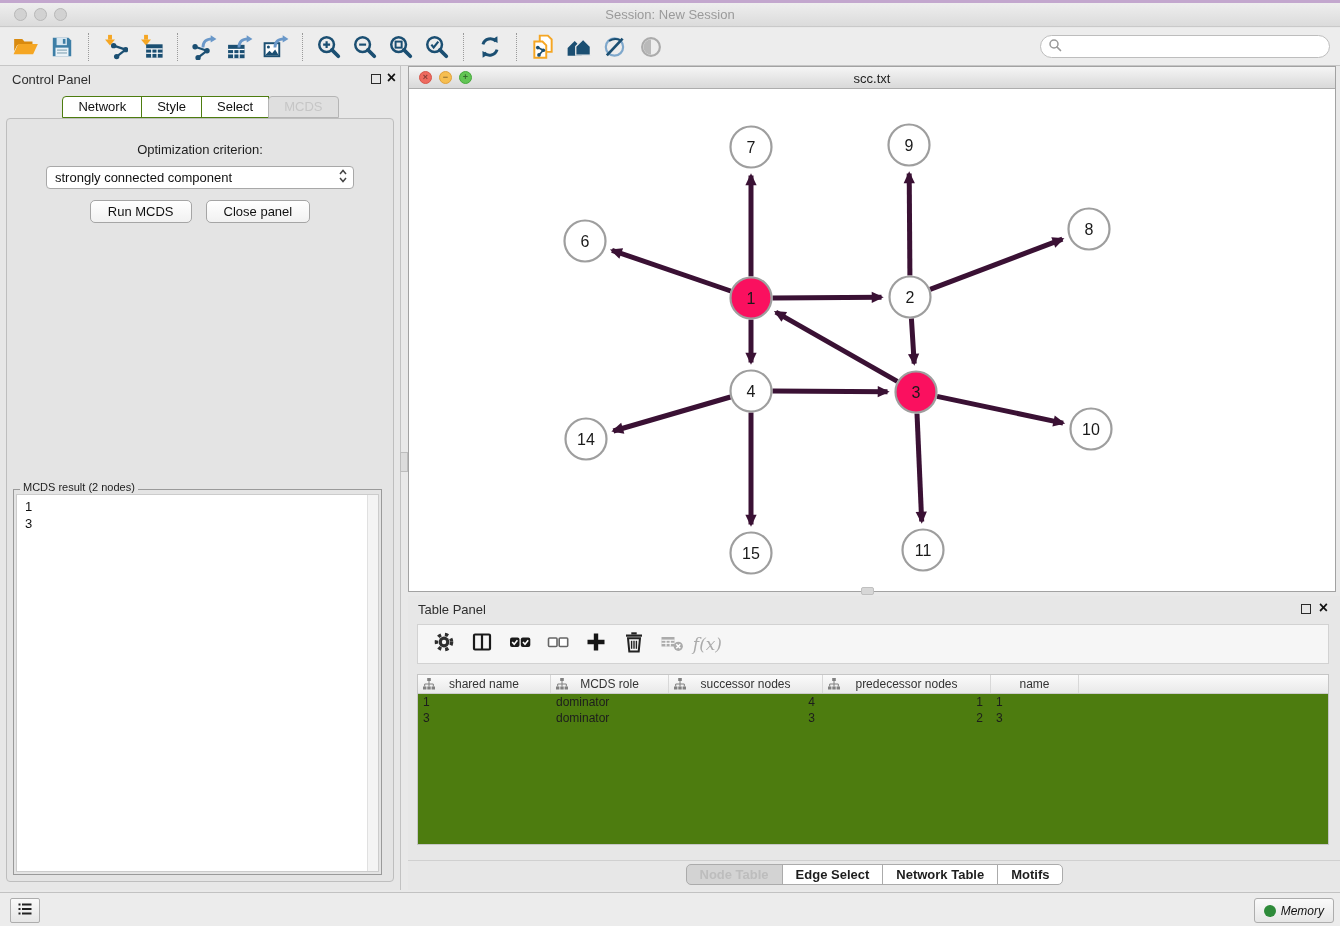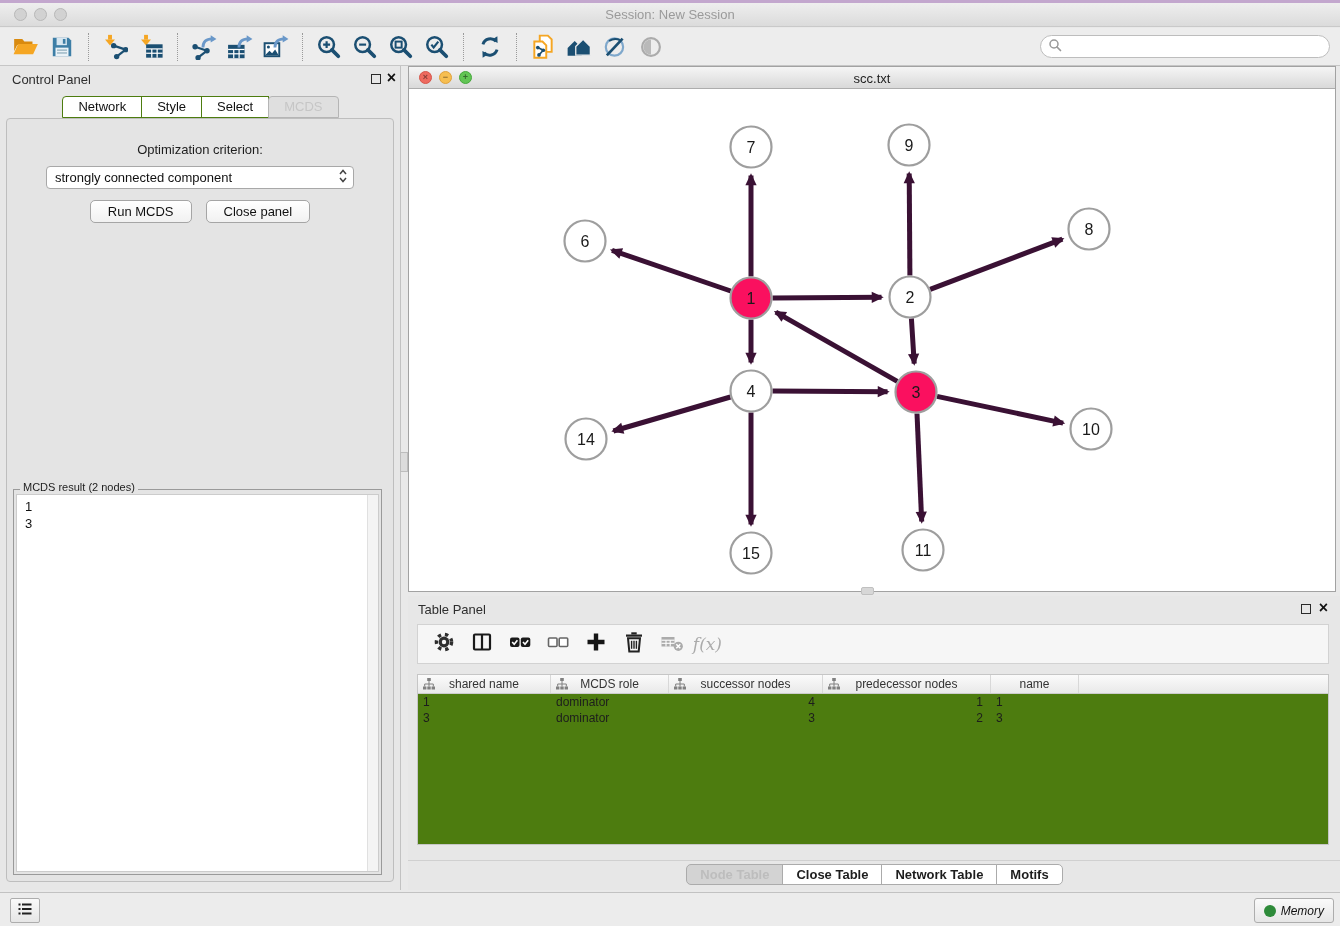--- a/index.html
+++ b/index.html
@@ -591,21 +591,21 @@
             <div class="td" style="width: 118px; text-align: left;">dominator</div>
             <div class="td" style="width: 154px; text-align: right;">3</div>
             <div class="td" style="width: 168px; text-align: right;">2</div>
             <div class="td" style="width: 88px; text-align: left;">3</div>
           </div>
         </div>
     </div>
     <div id="tp-tabline"></div>
     <div id="tp-tabs">
         <span class="tab2 active">Node Table</span>
-        <span class="tab2">Close Table</span>
+        <span class="tab2">Edge Select</span>
         <span class="tab2">Network Table</span>
         <span class="tab2">Motifs</span>
       </div>
   </div>
 
   <div id="status-bar">
     <div id="list-btn">
       <span>
         <svg viewBox="0 0 18 18" width="18" height="18">
             <g fill="#222">

